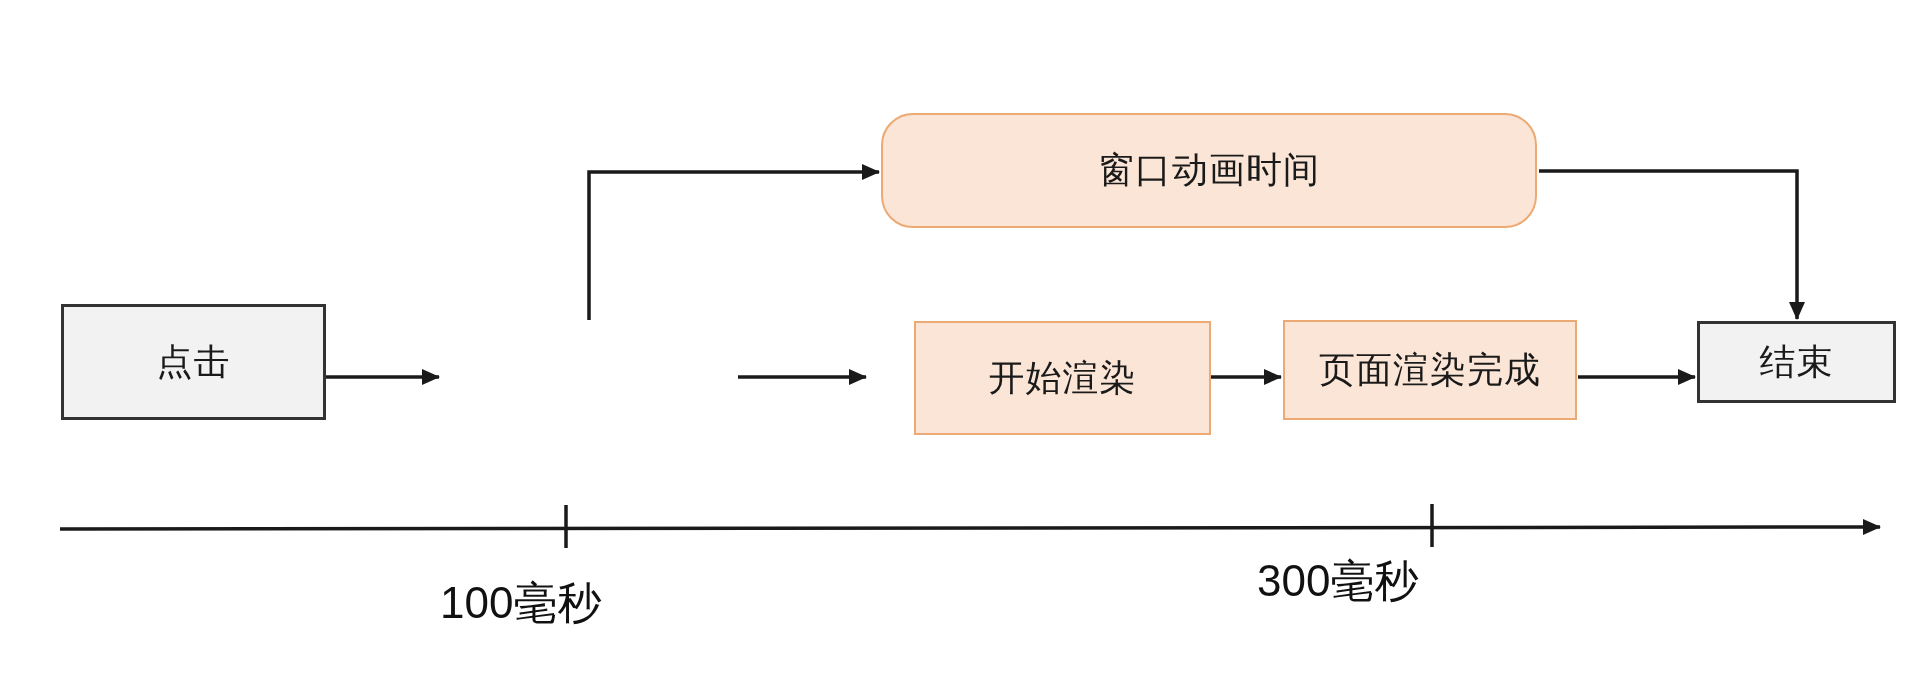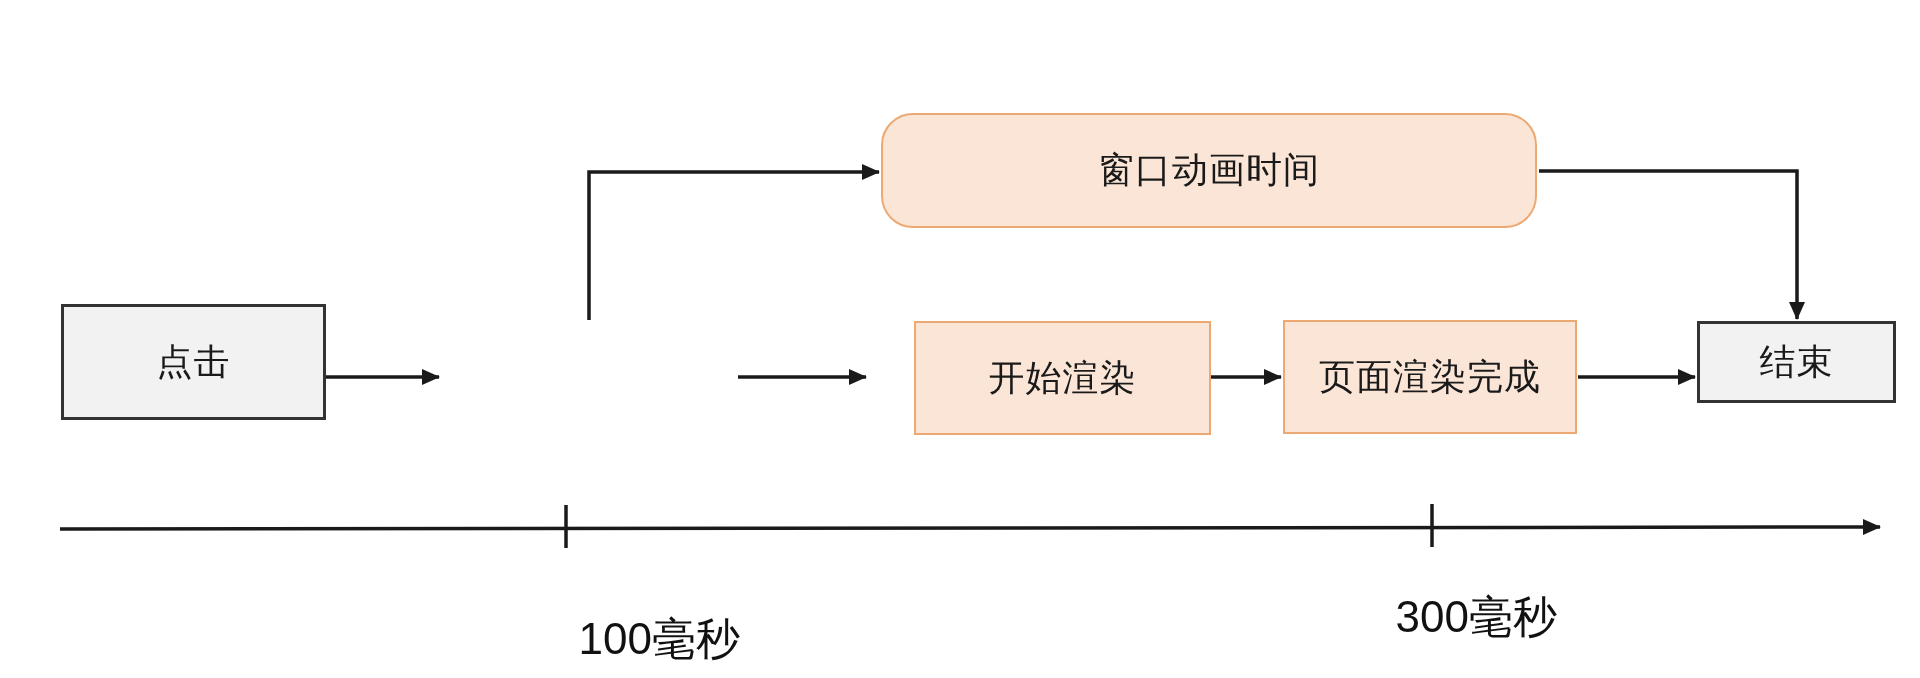--- a/index.html
+++ b/index.html
@@ -30,25 +30,24 @@
     background: var(--gray-fill, #f2f2f2);
     border: 3px solid var(--gray-border, #333333);
   }
   .node.orange {
     background: var(--orange-fill, #fbe5d6);
     border: 2px solid var(--orange-border, #eda974);
   }
   .tick-label {
     position: absolute;
     width: 300px;
-    text-align: right;
+    text-align: left;
     font-size: 44px;
     color: #111111;
     white-space: nowrap;
-    margin-top: 36px;
   }
   .wires {
     position: absolute;
     left: 0;
     top: 0;
     width: 1920px;
     height: 678px;
     pointer-events: none;
   }
 </style>
@@ -87,21 +86,21 @@
 
 
   <div class="node orange" style="left:881px; top:113px; width:656px; height:115px;border-radius:32px;">
     <span>窗口动画时间</span>
   </div>
 
   <div class="node orange" style="left:868px; top:321px; width:297px; height:114px;margin-left:46px;">
     <span>开始渲染</span>
   </div>
 
-  <div class="node orange" style="left:1283px; top:320px; width:294px; height:114px;">
+  <div class="node orange" style="left:1283px; top:320px; width:294px; height:100px;">
     <span>页面渲染完成</span>
   </div>
 
   <div class="node gray" style="left:1697px; top:321px; width:199px; height:82px;">
     <span>结束</span>
   </div>
 
   <div class="tick-label" style="left:440px; top:574px;">100毫秒</div>
   <div class="tick-label" style="left:1257px; top:552px;">300毫秒</div>
 

